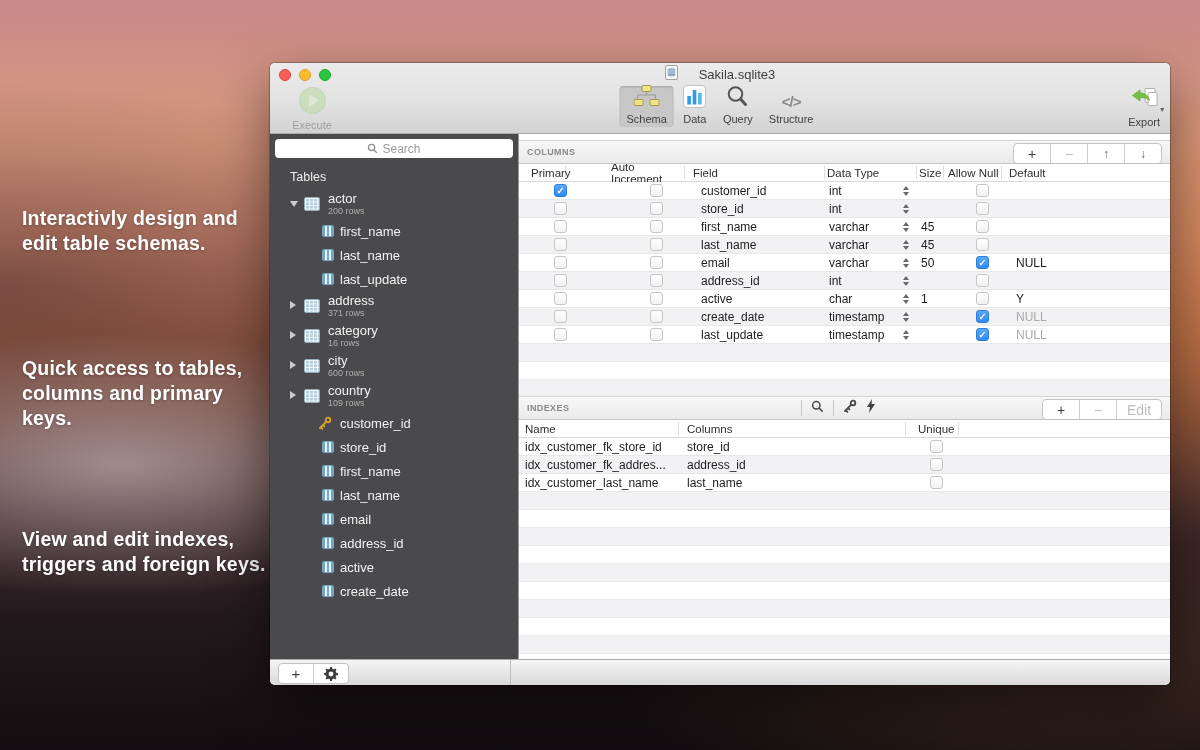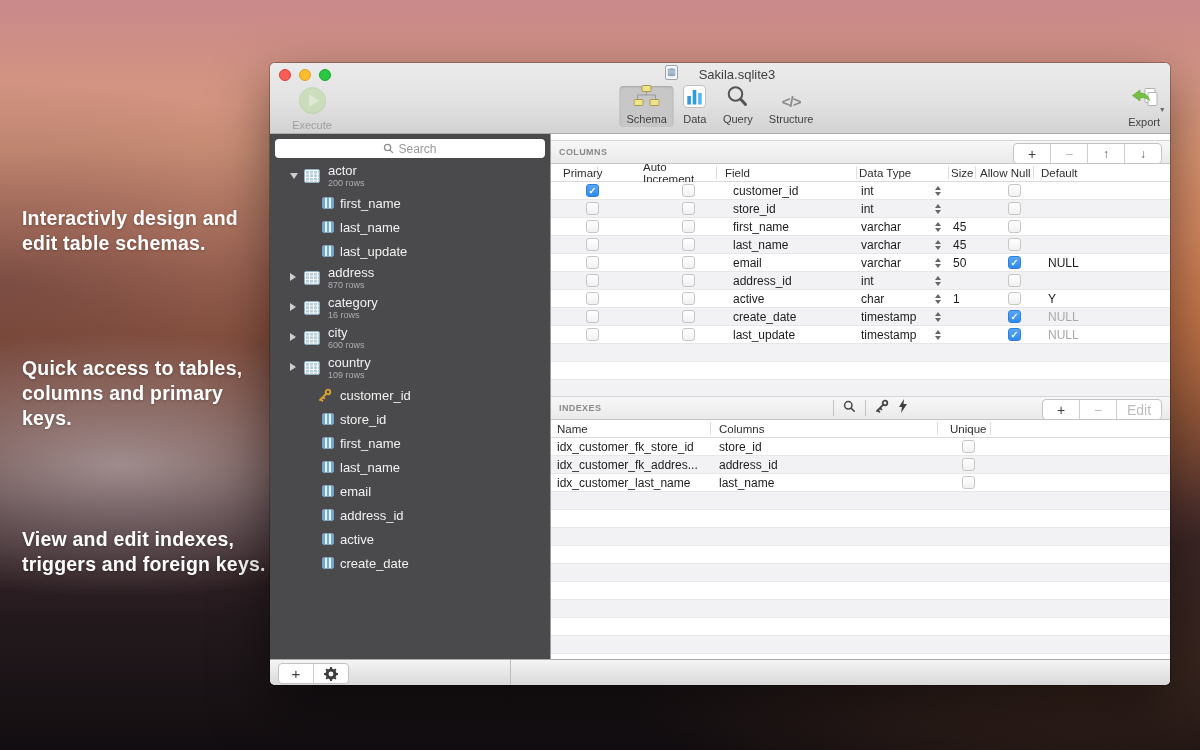--- a/index.html
+++ b/index.html
@@ -53,21 +53,21 @@
   .center-tools{position:absolute;left:50%;transform:translateX(-50%);top:1px;display:flex;align-items:flex-end;gap:2px;}
   .tool{display:flex;flex-direction:column;align-items:center;justify-content:flex-end;padding:3px 7px 2px;border-radius:4px;height:41px;box-sizing:border-box;}
   .tool.selected{background:#c7c7c7;box-shadow:inset 0 1px 2px rgba(0,0,0,.18);}
   .structure-glyph{font-size:15px;font-weight:bold;color:#8a8a8a;letter-spacing:-1px;height:25px;display:flex;align-items:center;}
   .export{position:absolute;right:10px;top:1px;display:flex;flex-direction:column;align-items:center;}
   .export-ico-wrap{position:relative;}
   .export-caret{position:absolute;right:-8px;bottom:3px;font-size:7px;color:#666;}
 
   
   .body-row{flex:1;display:flex;min-height:0;}
-  .sidebar{width:280px;flex:0 0 auto;background:#4a4a4c;display:flex;flex-direction:column;overflow:hidden;}
+  .sidebar{width:248px;flex:0 0 auto;background:#4a4a4c;display:flex;flex-direction:column;overflow:hidden;}
   .search-wrap{margin:5px 5px 3px;}
   .searchfield{height:19px;background:#fff;border-radius:4px;display:flex;align-items:center;justify-content:center;gap:4px;}
   .search-ph{color:#999;font-size:12px;}
   .tables-label{color:#ededed;font-size:12.5px;padding:9px 0 5px 20px;}
   .tree{flex:1;overflow:hidden;}
   .tree-table{height:30px;position:relative;}
   .tree-table.selected{background:#39393b;}
   .disc{position:absolute;left:20px;top:12px;width:0;height:0;}
   .disc.open{border-left:4.5px solid transparent;border-right:4.5px solid transparent;border-top:6px solid #cdcdcd;}
   .disc.closed{border-top:4.5px solid transparent;border-bottom:4.5px solid transparent;border-left:6px solid #cdcdcd;top:10px;}
@@ -232,20 +232,21 @@
     <div class="sidebar">
       <div class="search-wrap">
         <div class="searchfield">
           <span><svg width="11" height="11" viewBox="0 0 12 12">
                 <circle cx="5" cy="5" r="3.4" fill="none" stroke="#8e8e8e" stroke-width="1.4"></circle>
                 <line x1="7.6" y1="7.6" x2="10.8" y2="10.8" stroke="#8e8e8e" stroke-width="1.4"></line>
               </svg></span>
           <span class="search-ph">Search</span>
         </div>
       </div>
+      <div class="tables-label">Tables</div>
       <div class="tree" id="tree">
           <div class="tree-table">
             <span class="disc open"></span>
             <span class="tbl-icon"></span>
             <div class="tbl-text">
               <div class="tbl-name">actor</div>
               <div class="tbl-rows">200 rows</div>
             </div>
           </div>
           <div class="tree-col">
@@ -258,21 +259,21 @@
           </div>
           <div class="tree-col">
             <span class="col-ico"></span>
             <span class="col-name">last_update</span>
           </div>
           <div class="tree-table">
             <span class="disc closed"></span>
             <span class="tbl-icon"></span>
             <div class="tbl-text">
               <div class="tbl-name">address</div>
-              <div class="tbl-rows">870 rows</div>
+              <div class="tbl-rows">371 rows</div>
             </div>
           </div>
           <div class="tree-table">
             <span class="disc closed"></span>
             <span class="tbl-icon"></span>
             <div class="tbl-text">
               <div class="tbl-name">category</div>
               <div class="tbl-rows">16 rows</div>
             </div>
           </div>

